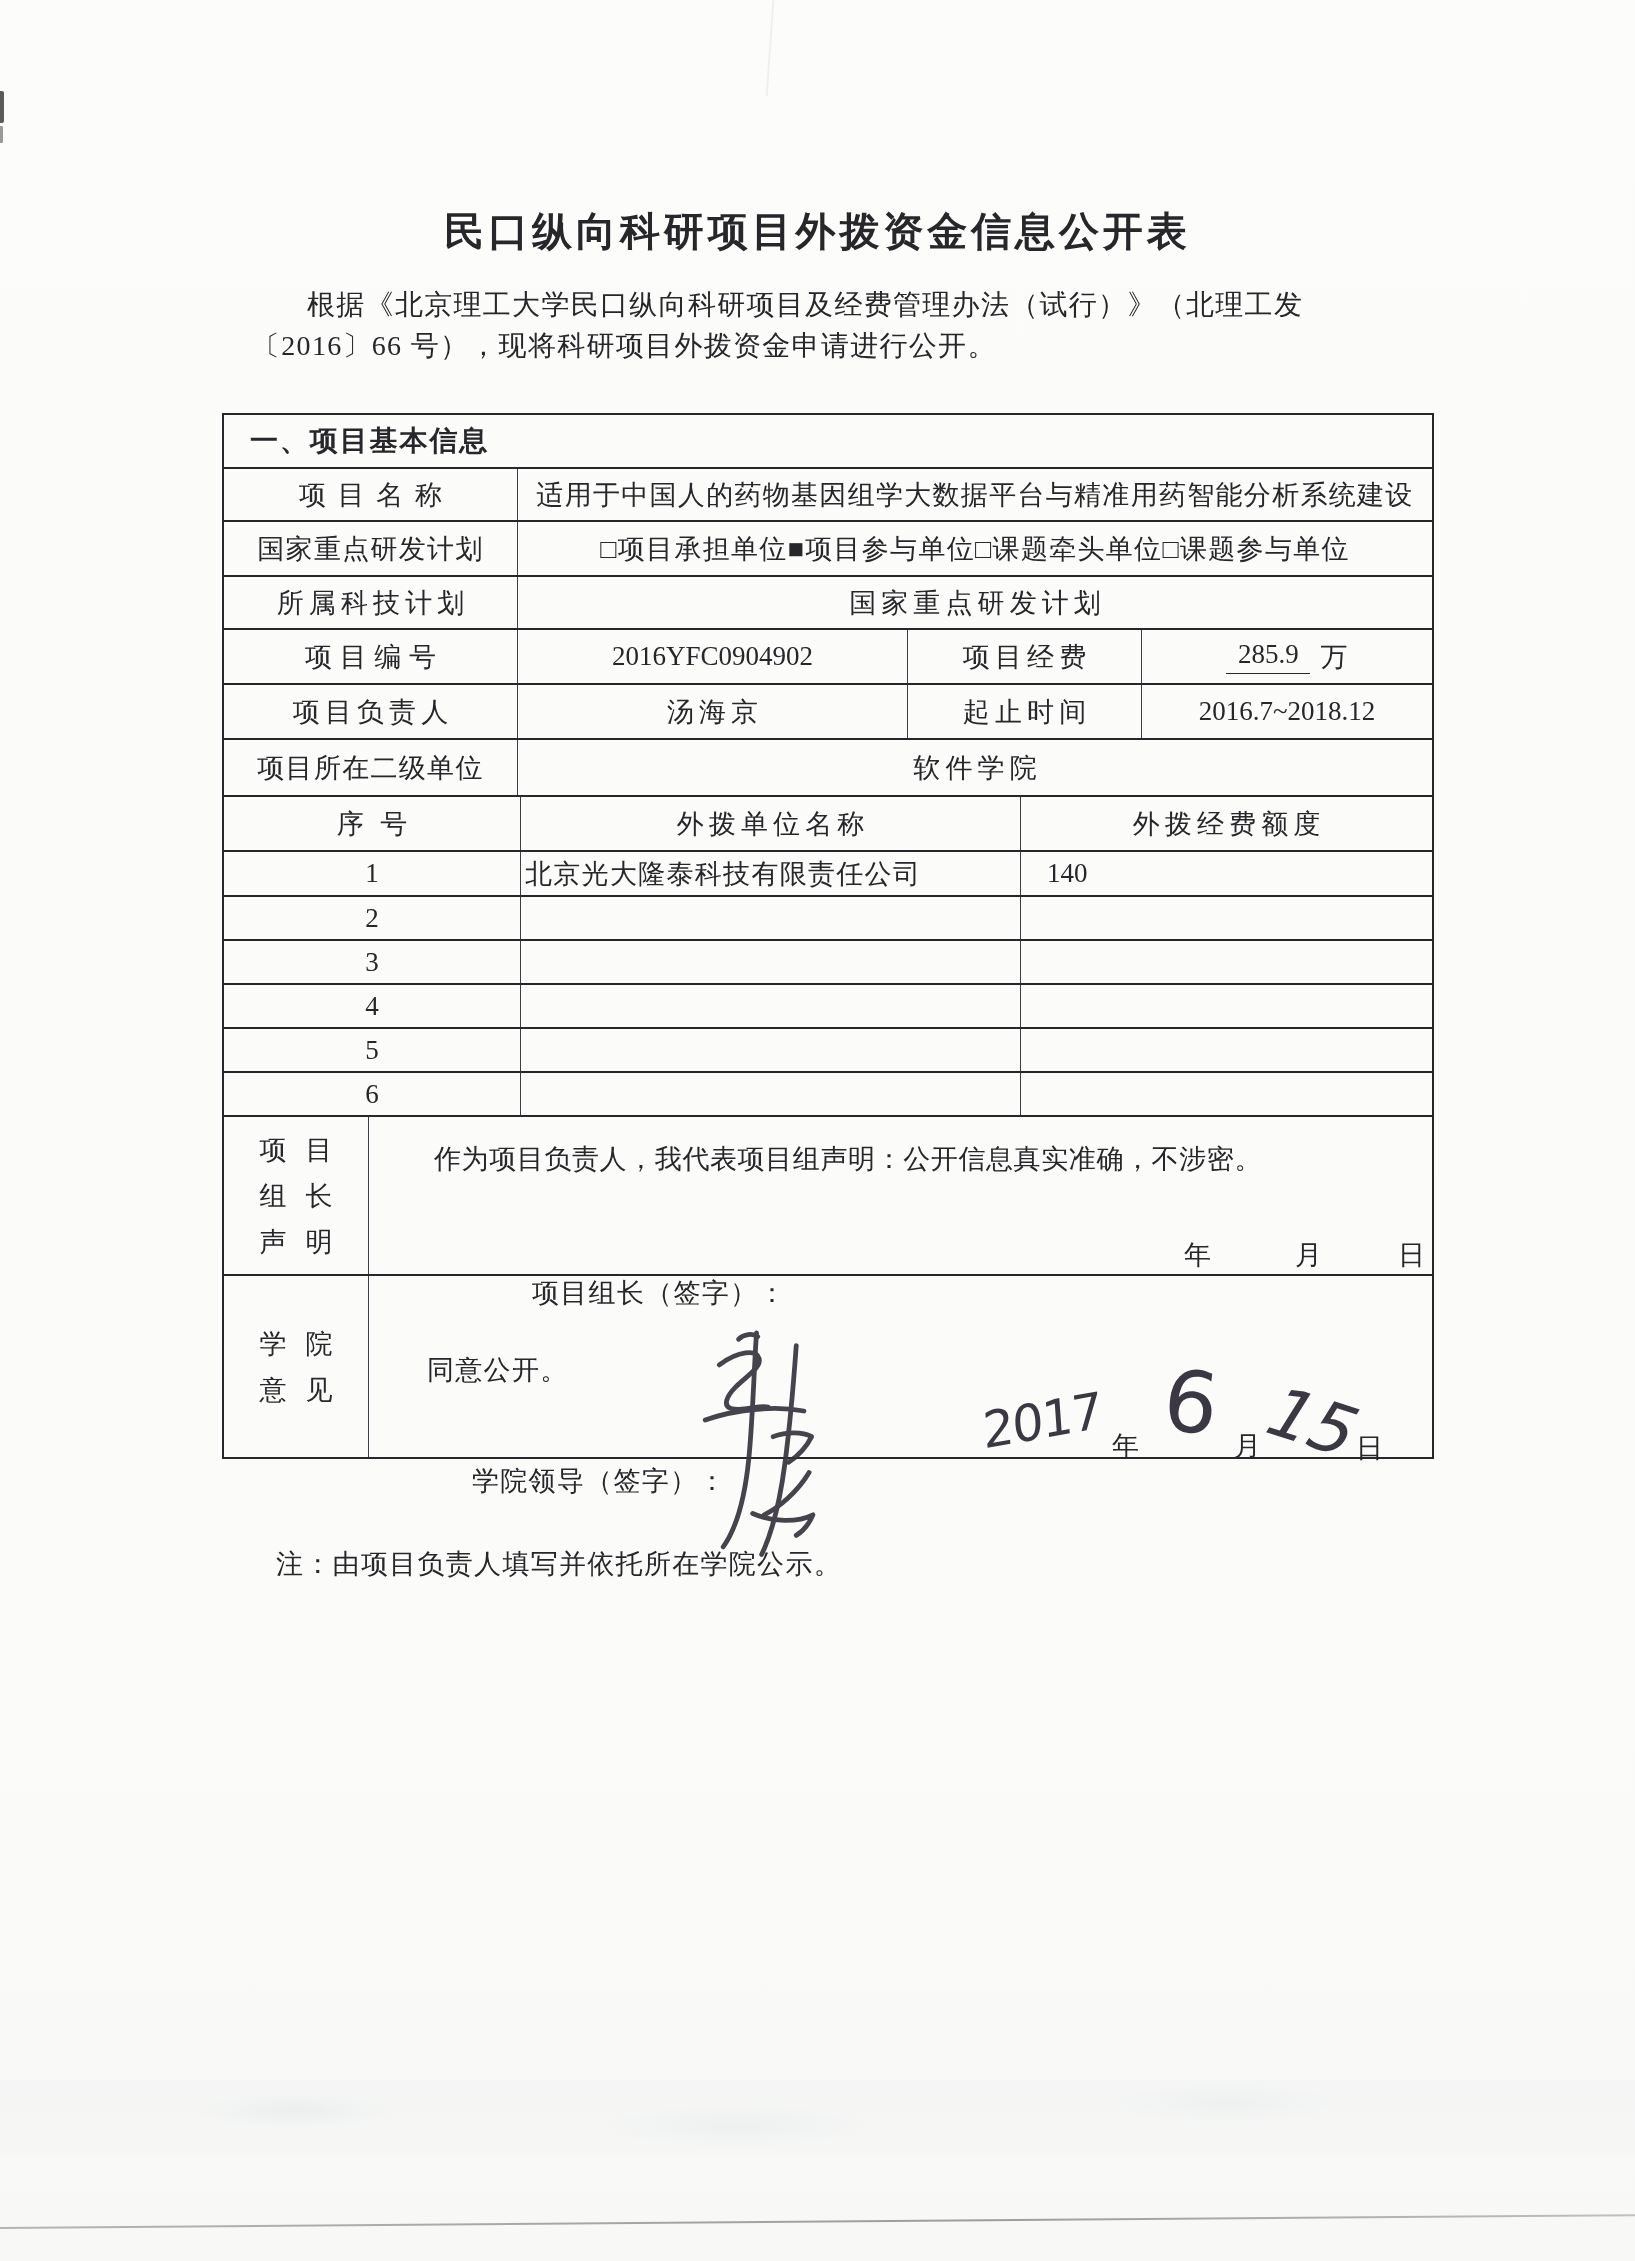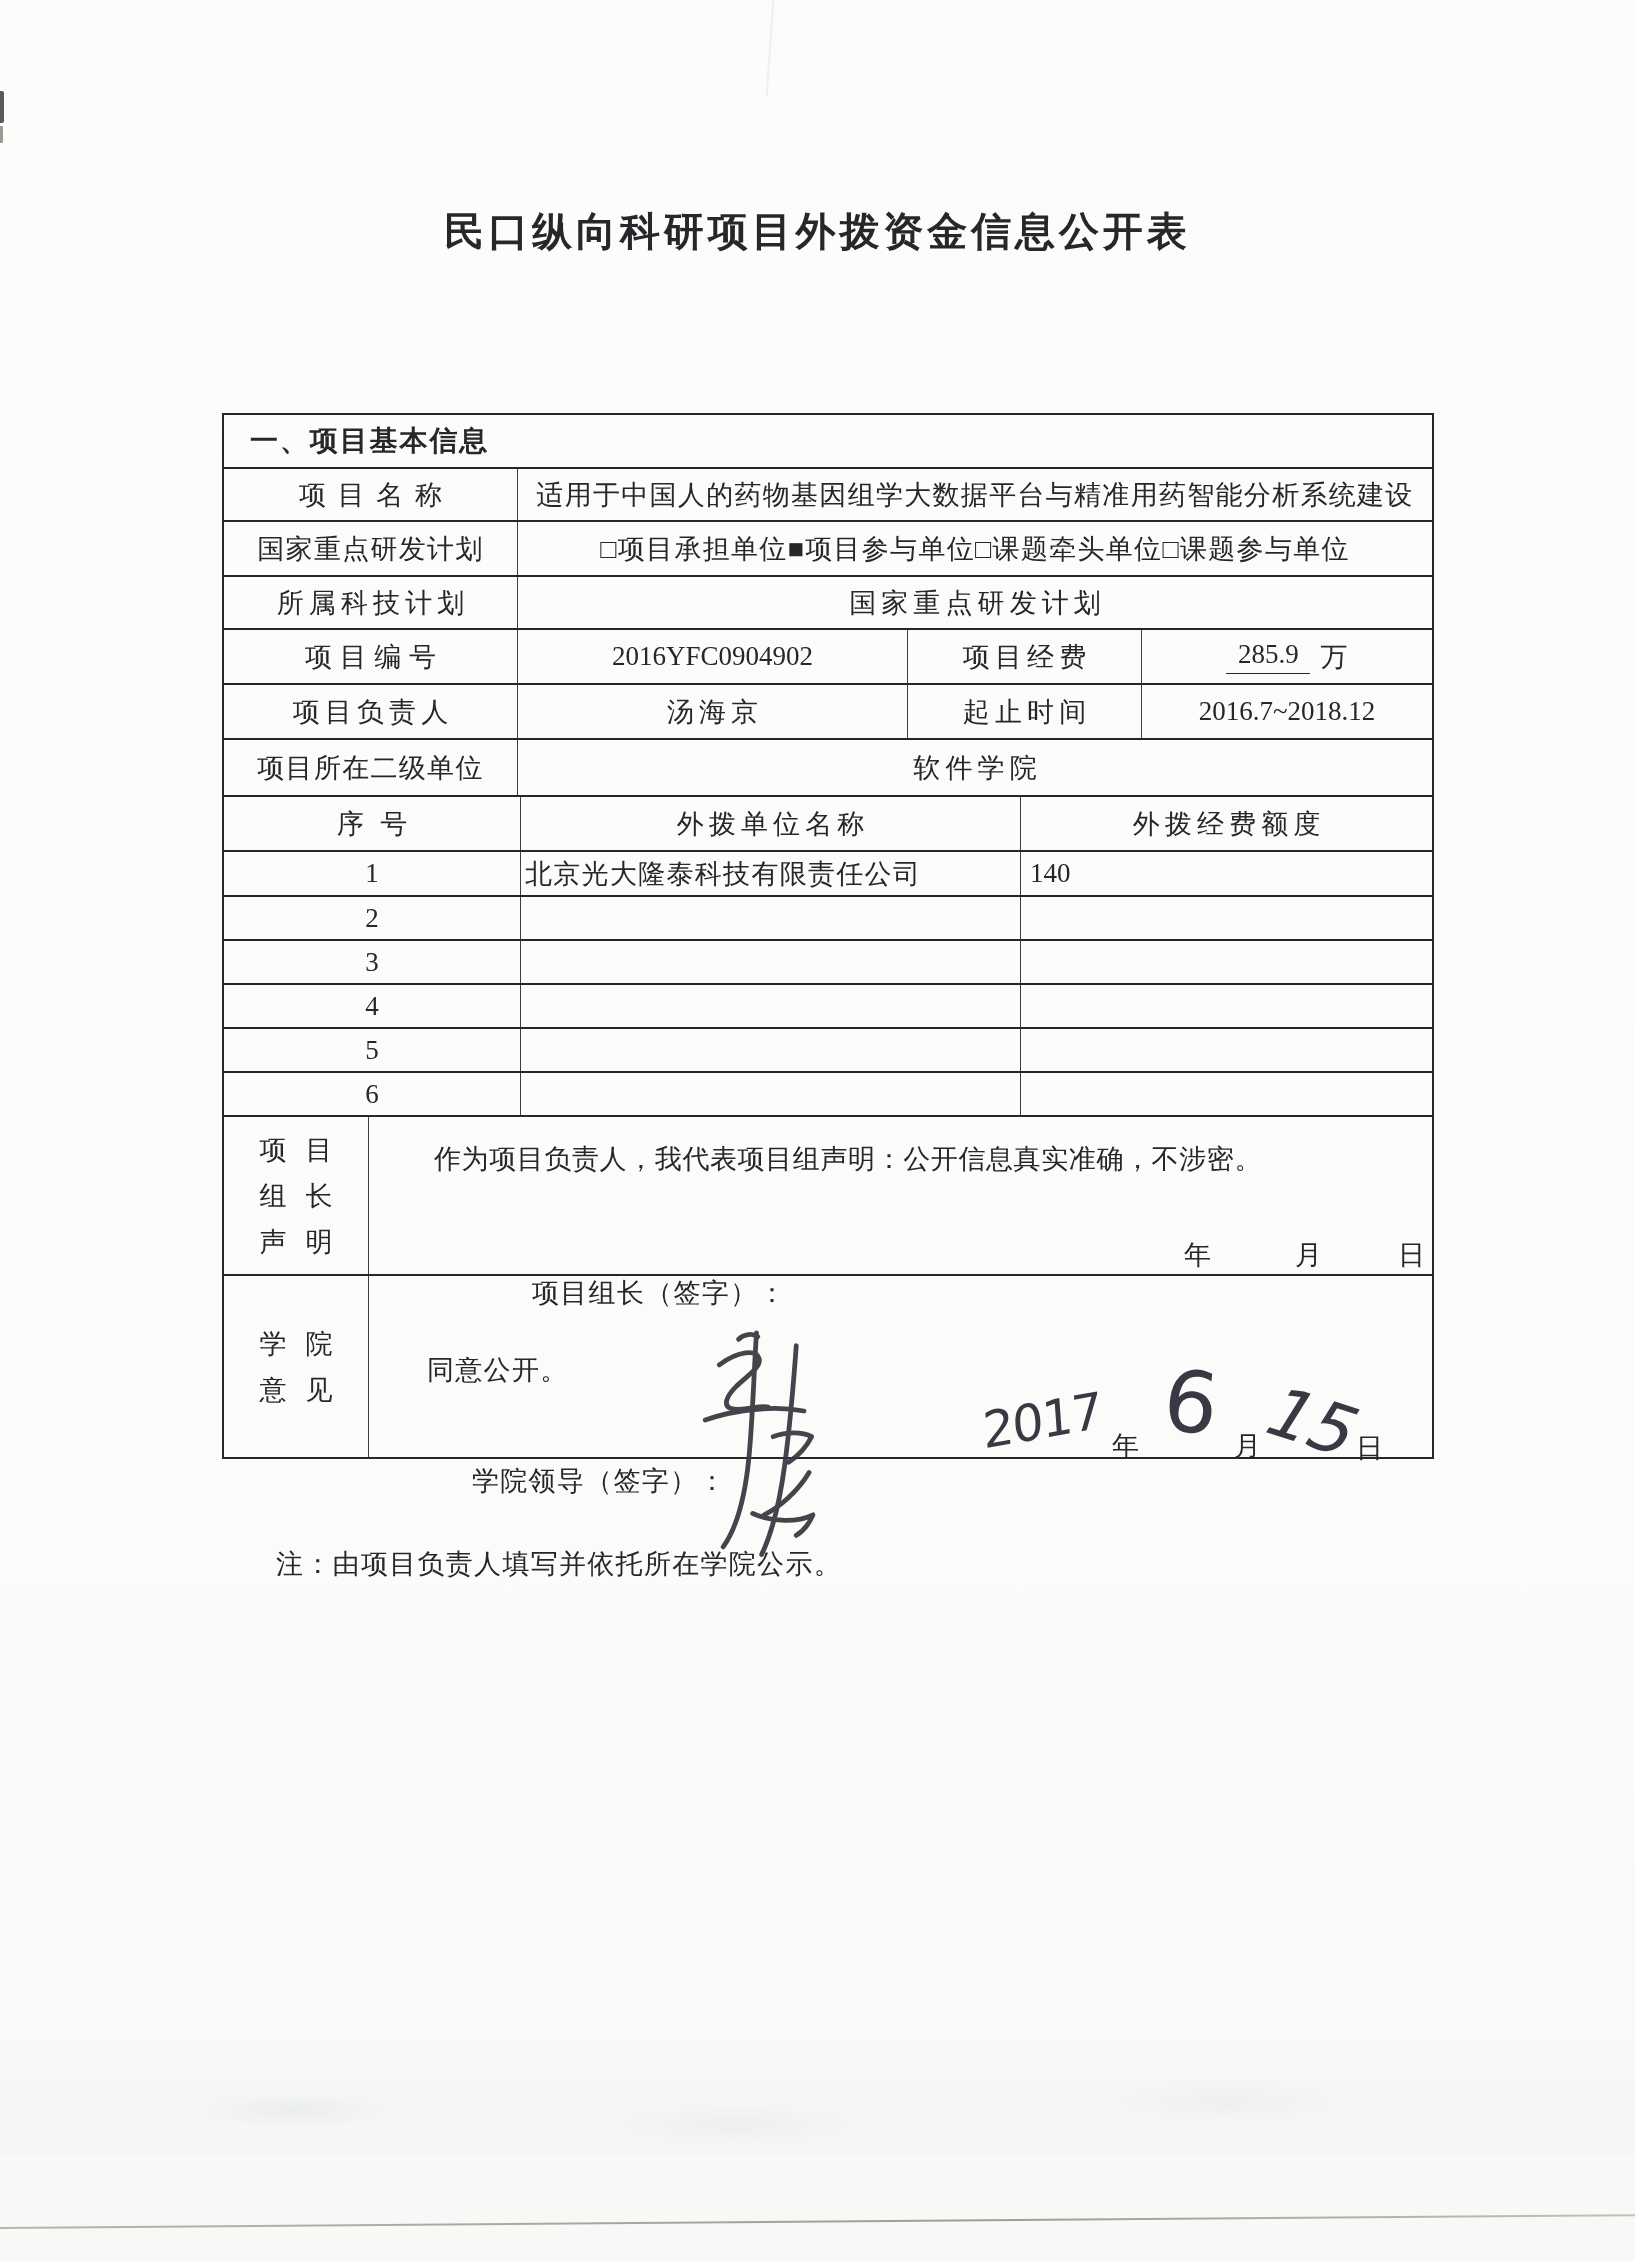--- a/index.html
+++ b/index.html
@@ -48,21 +48,21 @@
   .grow{flex:1;}
   .left-al{justify-content:flex-start;}
   .sp-xl{letter-spacing:16.7px;text-indent:16.7px;}
   .sp-lg{letter-spacing:11.6px;text-indent:11.6px;font-family:Liberation Serif, serif;}
   .sp-md2{letter-spacing:7.7px;text-indent:7.7px;}
   .sp-md{letter-spacing:5.1px;text-indent:5.1px;}
   .sp-sm{letter-spacing:1.3px;}
   .uline{border-bottom:1.9px solid var(--ink);padding:0 11.6px 2.6px 11.6px;}
   .unit-gap{margin-left:10.3px;}
   .company{padding-left:4px;letter-spacing:1.3px;}
-  .amount{padding-left:9px;}
+  .amount{padding-left:26px;}
 
   
   .vlabel{flex-direction:column;line-height:46px;}
   .vlabel div{letter-spacing:19px;text-indent:19px;}
 
   
   .sigcell{position:relative;display:block;}
   .abs{position:absolute;}
   .statement{left:65px;top:24.4px;font-size:27px;letter-spacing:0.6px;white-space:nowrap;}
   .opinion{left:58px;top:76px;font-size:27px;letter-spacing:1.3px;}
@@ -102,20 +102,24 @@
 
 <div class="sheet">
 
   <div class="edge-mark1"></div>
   <div class="edge-mark2"></div>
   <div class="crease"></div>
   <div class="scan-band"></div>
   <div class="scan-line"></div>
 
   <h1 class="title">民口纵向科研项目外拨资金信息公开表</h1>
+  <div class="intro">
+    <div class="intro-line indent">根据《北京理工大学民口纵向科研项目及经费管理办法（试行）》（北理工发</div>
+    <div class="intro-line">〔2016〕66 号），现将科研项目外拨资金申请进行公开。</div>
+  </div>
 
   <div class="ftable">
 
     <div class="frow first" style="height:52px">
       <div class="fcell nb sec-head">一、项目基本信息</div>
     </div>
 
     <div class="frow" style="height:53px">
       <div class="fcell nb sp-lg" style="width:293px">项目名称</div>
       <div class="fcell grow sp-sm">适用于中国人的药物基因组学大数据平台与精准用药智能分析系统建设</div>

